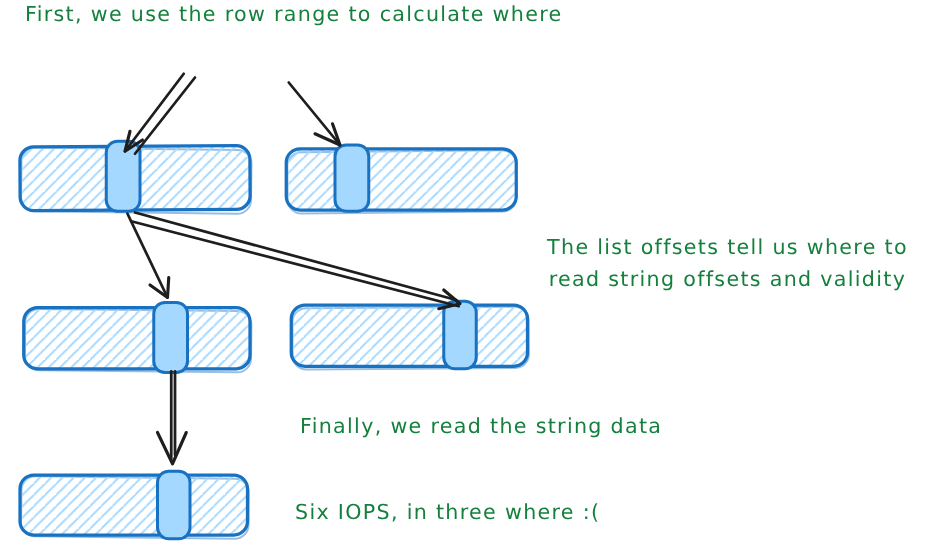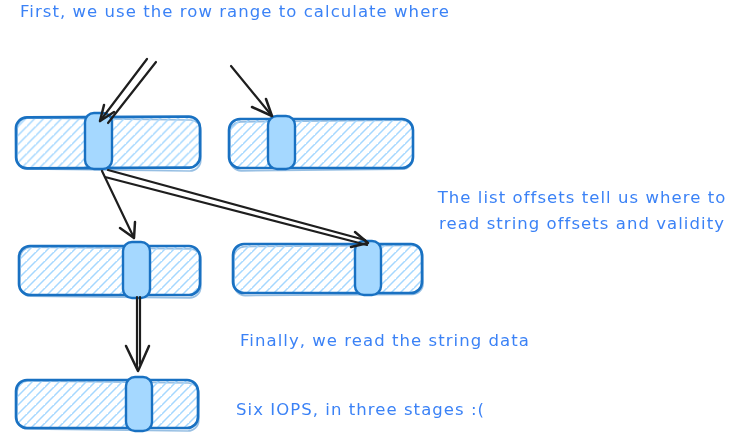--- a/index.html
+++ b/index.html
@@ -2,21 +2,21 @@
 <html><head>
 <meta charset="utf-8">
 <style>
   html,body{margin:0;padding:0;background:#ffffff;}
   .canvas{
     position:relative;width:752px;height:437px;background:#ffffff;
     font-family:"DejaVu Sans",sans-serif;overflow:hidden;
   }
   .layer{position:absolute;left:0;top:0;}
   .caption{
-    position:absolute;color:#3b82f6;font-size:16.5px;
+    position:absolute;color:#15803d;font-size:16.5px;
     letter-spacing:1.05px;line-height:24px;white-space:nowrap;
   }
   .center{text-align:center;}
   .bar{fill:url(#hatch);stroke:#1971c2;stroke-width:2.6;}
   .bar-echo{fill:none;stroke:#1971c2;stroke-width:1.6;opacity:.45;}
   .seg{fill:#a5d8ff;stroke:#1971c2;stroke-width:2.4;}
   .arrow{fill:none;stroke:#1e1e1e;stroke-width:2.2;stroke-linecap:round;stroke-linejoin:round;}
   .arrow-head{fill:none;stroke:#1e1e1e;stroke-width:2.5;stroke-linecap:round;stroke-linejoin:round;}
 </style>
 </head>
@@ -94,15 +94,15 @@
     <div>First, we use the row range to calculate where</div>
   </div>
 
   <div class="caption" style="left:240px;top:329px">Finally, we read the string data</div>
 
   <div class="caption center" style="left:412px;top:185px;width:340px;line-height:26px">
     <div>The list offsets tell us where to</div>
     <div>read string offsets and validity</div>
   </div>
 
-  <div class="caption" style="left:236px;top:398px">Six IOPS, in three stages :(</div>
+  <div class="caption" style="left:236px;top:398px">Six IOPS, in three where :(</div>
 
 </div>
 
 </body></html>

